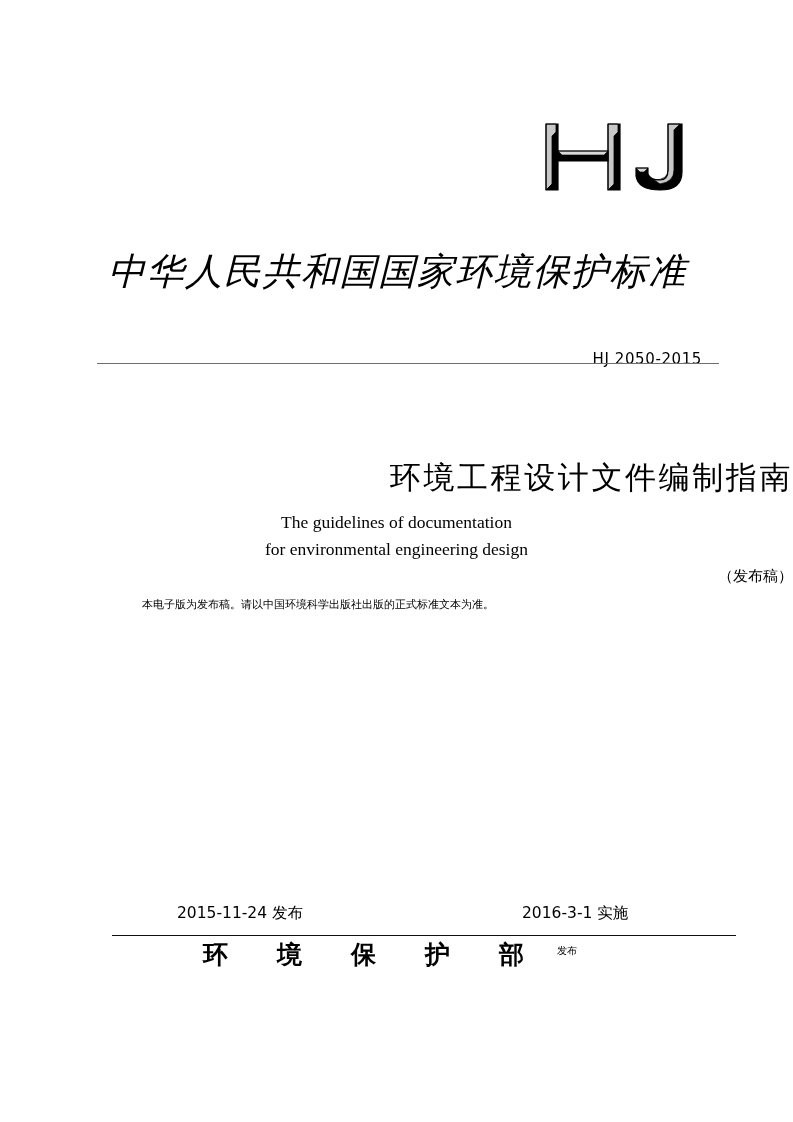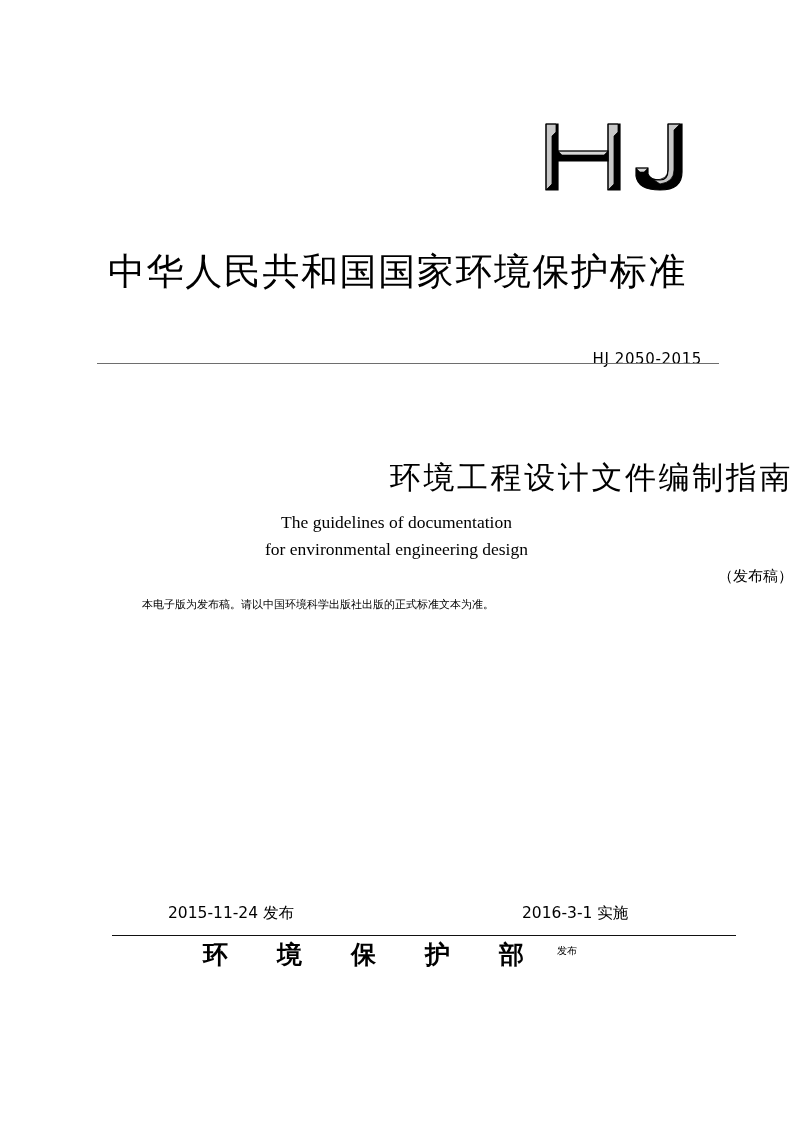--- a/index.html
+++ b/index.html
@@ -30,20 +30,21 @@
     .std-title {
       left: 108px;
       top: 246px;
       width: 600px;
       font-family: "DejaVu Serif", "Liberation Serif", serif;
       font-size: 37px;
       line-height: 52px;
       letter-spacing: 1.6px;
       white-space: nowrap;
       font-weight: normal;
+      font-style: italic;
     }
 
     
     .std-number {
       right: 91px;
       top: 324px;
       font-family: "DejaVu Sans", "Liberation Sans", sans-serif;
       font-size: 15px;
       line-height: 20px;
       letter-spacing: 0.6px;
@@ -102,21 +103,21 @@
     }
 
     
     .date-line {
       top: 902px;
       font-family: "DejaVu Sans", "Liberation Sans", sans-serif;
       font-size: 15.5px;
       line-height: 22px;
       white-space: nowrap;
     }
-    .date-publish { left: 168px; }
+    .date-publish { left: 177px; }
     .date-implement { left: 522px; }
 
     .rule-bottom {
       left: 112px;
       top: 935px;
       width: 624px;
       height: 0;
       border-top: 1.6px solid #111111;
     }
 

